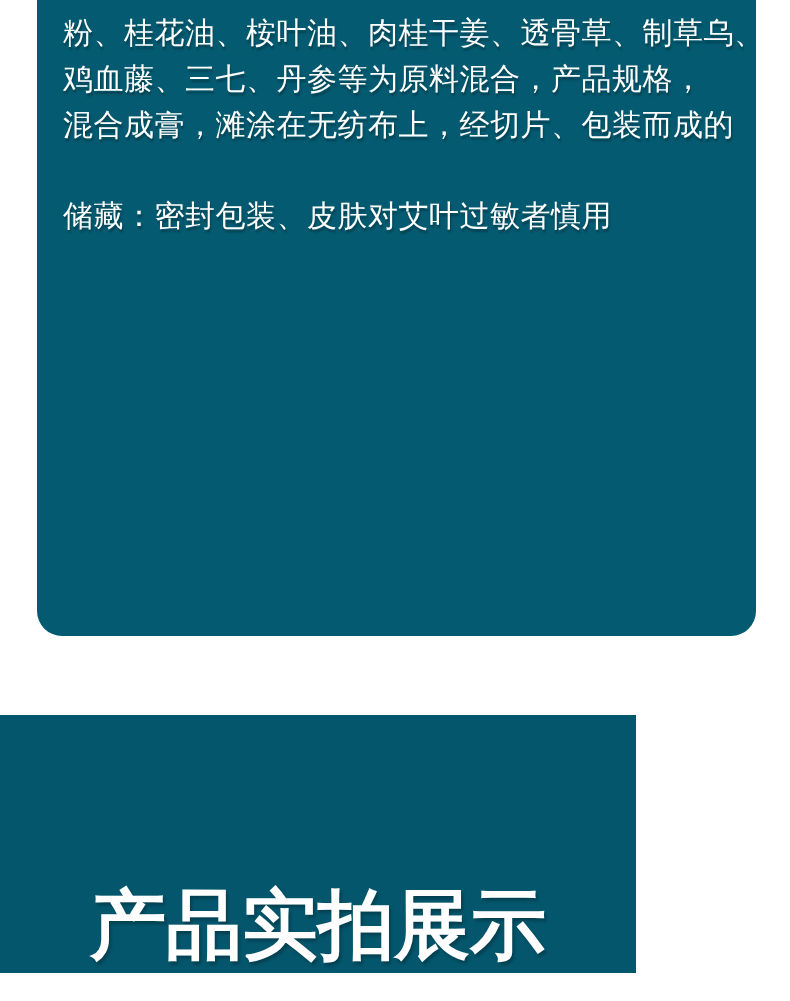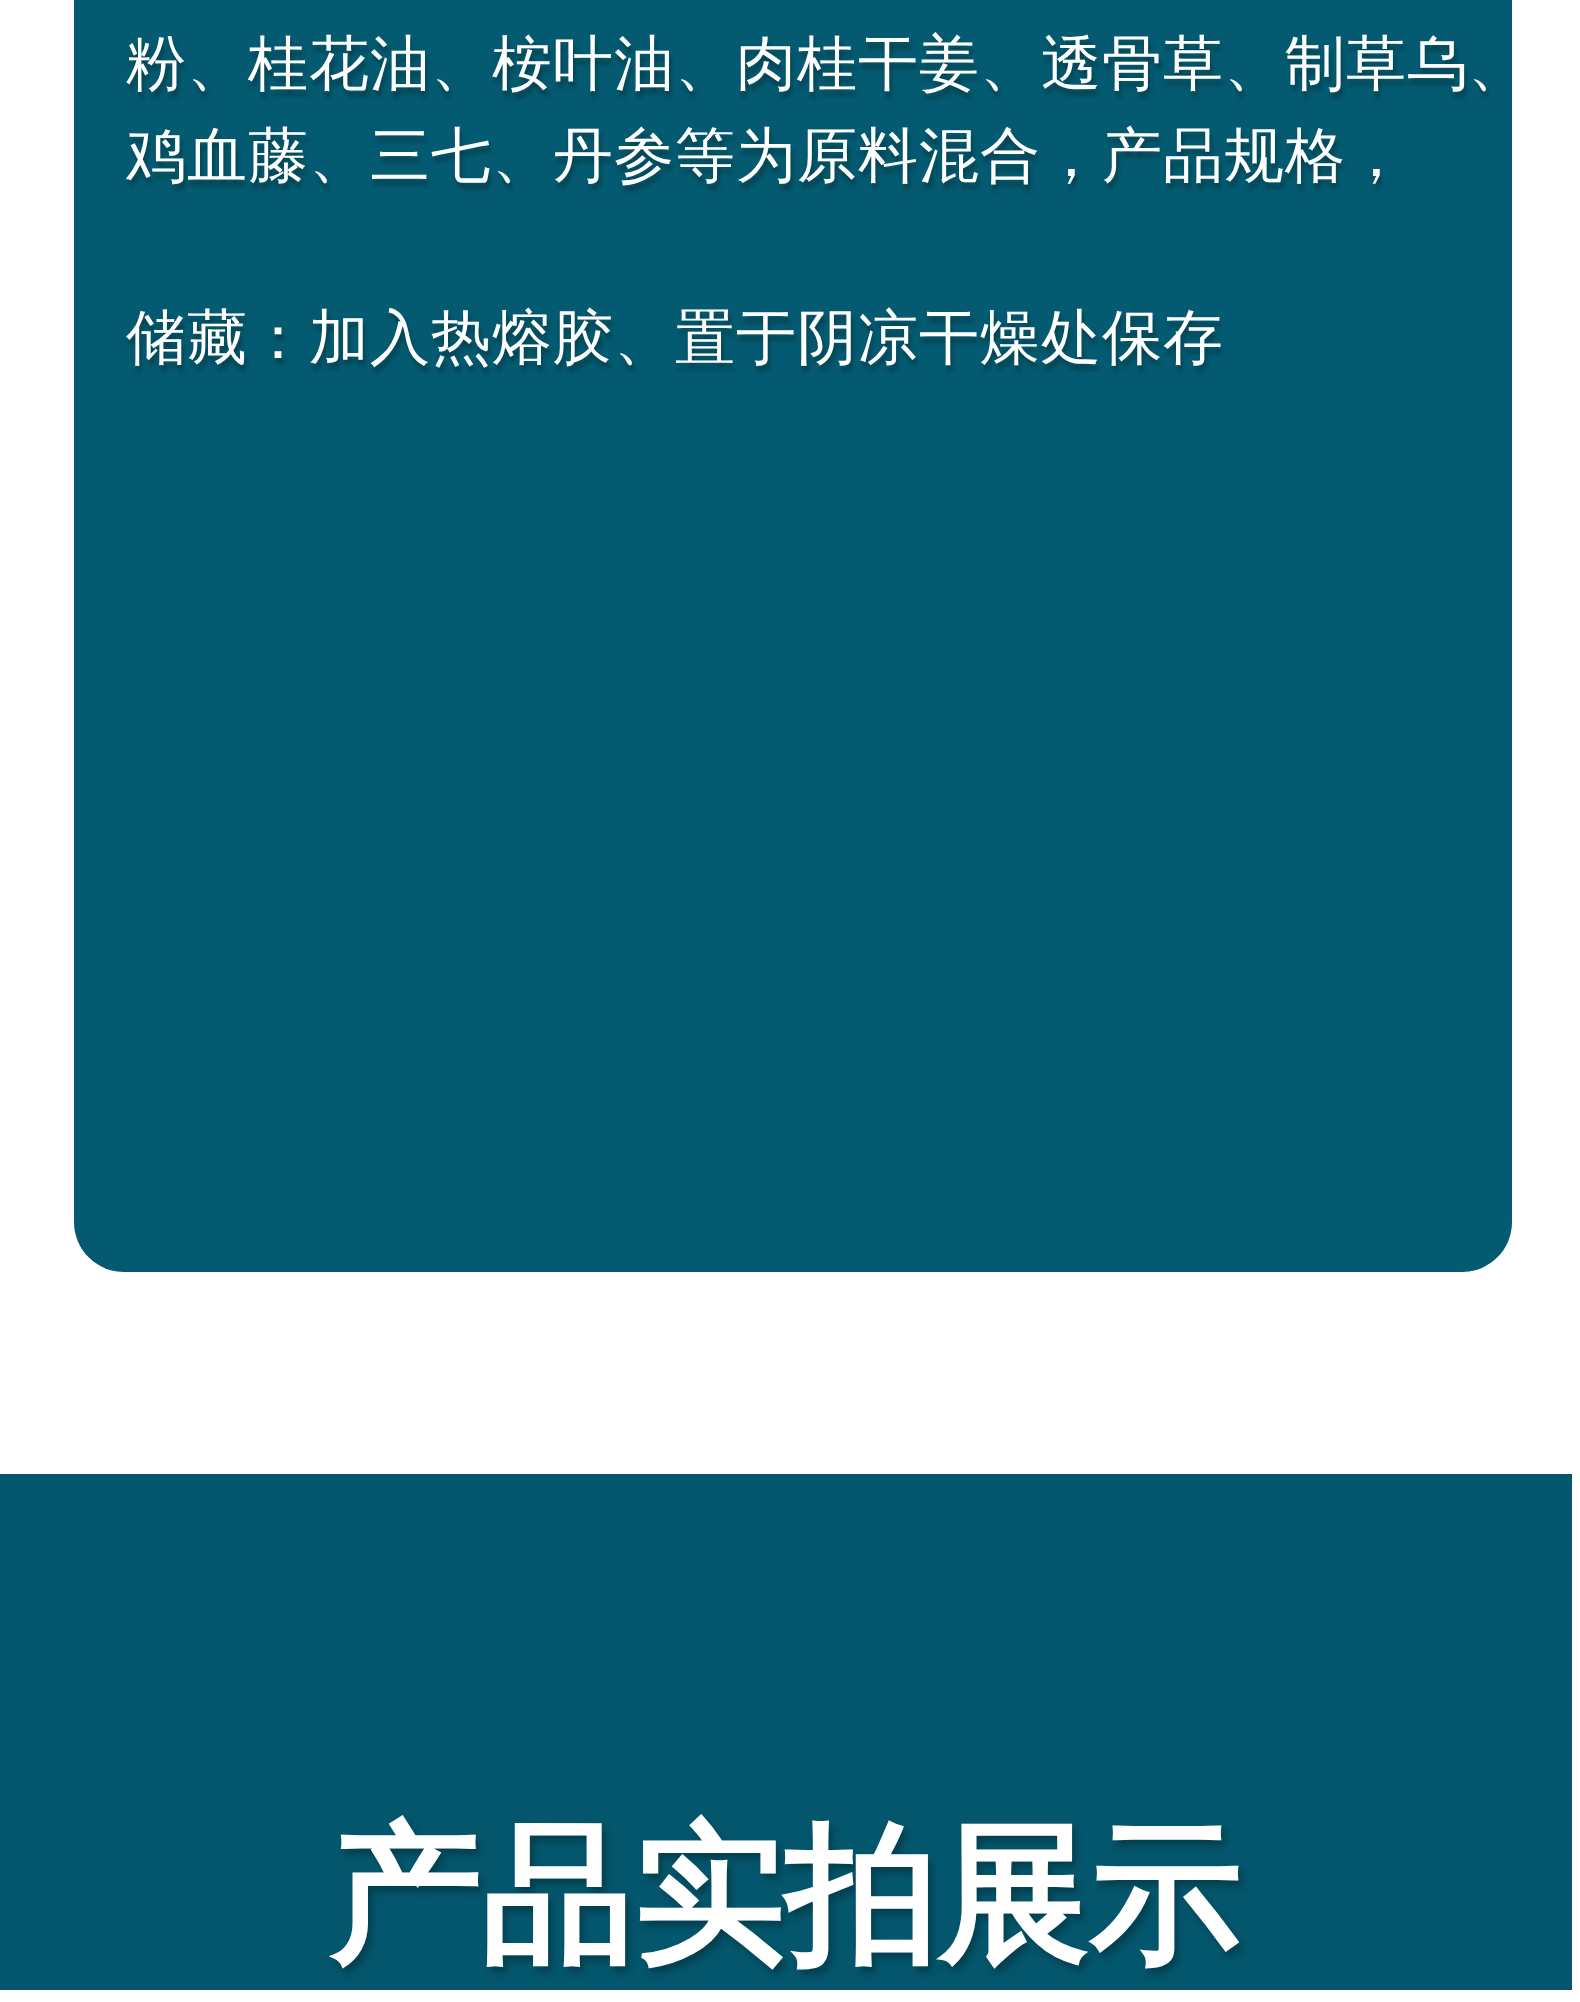--- a/index.html
+++ b/index.html
@@ -43,22 +43,22 @@
     text-shadow: 1px 3px 2px rgba(0,0,0,0.28);
   }
   .product-info-card p .line {
     display: block;
     white-space: nowrap;
   }
   
   .photos-section {
     position: absolute;
     left: 0;
-    top: 737px;
-    width: 786px;
+    top: 715px;
+    width: 636px;
     height: 258px;
     background: var(--section-bg);
     display: flex;
     align-items: flex-end;
     justify-content: center;
   }
   .photos-section h1 {
     margin: 0;
     padding-bottom: 10px;
     font-family: "DejaVu Serif", serif;
@@ -74,26 +74,27 @@
 </head>
 <body>
 
 <div class="page">
 
   <div class="product-info-card">
 
     <p>
       <span class="line">粉、桂花油、桉叶油、肉桂干姜、透骨草、制草乌、</span>
       <span class="line">鸡血藤、三七、丹参等为原料混合，产品规格，</span>
+      <span class="line">混合成膏，滩涂在无纺布上，经切片、包装而成的</span>
     </p>
 
 
 
     <p>
-      <span class="line">储藏：加入热熔胶、置于阴凉干燥处保存</span>
+      <span class="line">储藏：密封包装、皮肤对艾叶过敏者慎用</span>
     </p>
 
 
   </div>
 
   <div class="photos-section">
     <h1>产品实拍展示</h1>
   </div>
 
 </div>

